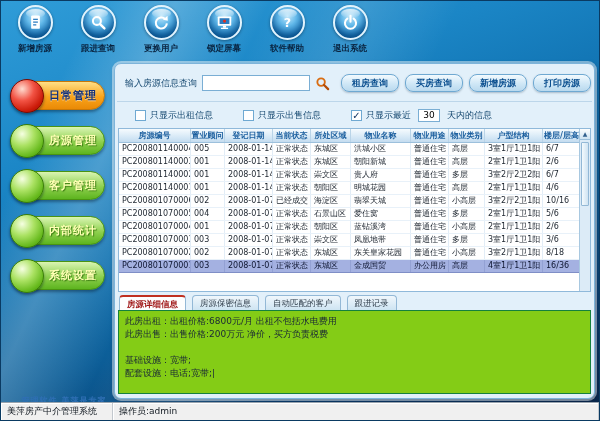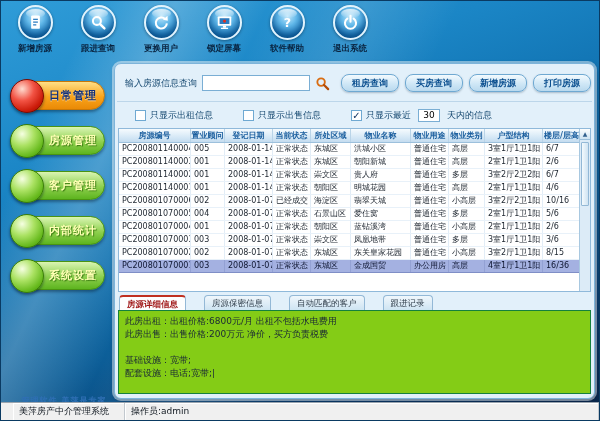--- a/index.html
+++ b/index.html
@@ -60,31 +60,31 @@
   .t-head{display:flex;height:14px;background:linear-gradient(#f6fbfe,#d2e6f5 70%,#c4dcef);border-bottom:1px solid #9cc0dc;}
   .th{font-size:8px;font-weight:bold;color:#1a5e9e;text-align:center;line-height:13px;overflow:hidden;white-space:nowrap;border-right:1px solid #b9d4e8;flex:0 0 auto;}
   .t-row{display:flex;height:13px;border-bottom:1px solid #e8f1f9;cursor:pointer;background:#fff;}
   .t-cell{font-size:8px;color:#1c242e;line-height:12px;padding-left:3px;overflow:hidden;white-space:nowrap;border-right:1px solid #e2edf7;flex:0 0 auto;}
   .t-row.selected{background:#a4b1e1;border-bottom:1px solid #7f8ec6;}
   .t-row.selected .t-cell{border-right-color:#93a1d4;color:#0d1530;}
   .t-scroll{position:absolute;top:0;right:0;bottom:0;width:11px;background:#dcebf7;border-left:1px solid #a8c8e0;}
   .t-up{height:11px;background:linear-gradient(#fdfefe,#cfe4f3);border-bottom:1px solid #9cc0dc;font-size:6px;color:#33618e;text-align:center;line-height:10px;cursor:pointer;}
   .t-thumb{margin:2px 1px 0 1px;height:64px;background:linear-gradient(90deg,#f4fafd,#cfe3f2);border:1px solid #93b8d6;border-radius:1px;cursor:pointer;}
   
-  .tabs{position:absolute;top:231px;left:4px;right:8px;height:15px;display:flex;gap:18px;align-items:flex-end;}
+  .tabs{position:absolute;top:231px;left:4px;right:8px;height:15px;display:flex;gap:6px;align-items:flex-end;}
   .tab{height:15px;padding:0 7px;font-size:8.5px;line-height:15px;white-space:nowrap;cursor:pointer;
        background:linear-gradient(#f0f7fc,#cee4f2);border:1px solid #93b8d6;border-bottom:none;border-radius:4px 4px 0 0;color:#33414e;}
   .tab.active{background:#fdfefe;color:#a01818;font-weight:bold;border-top:2px solid #c03020;}
   .detail{position:absolute;top:246px;left:3px;right:3px;bottom:4px;background:#84cc16;border:1px solid #15803d;
        padding:4px 6px;font-size:9px;color:#1a2736;line-height:13px;overflow:hidden;}
   .d-line{min-height:13px;white-space:nowrap;}
   
   .statusbar{position:absolute;left:0;right:0;bottom:0;height:18px;background:#f0f0f0;border-top:1px solid #9aa4ae;display:flex;z-index:3;}
   .sb-cell{font-size:9px;color:#101820;line-height:16px;padding:0 6px;border-right:1px solid #c2c8ce;box-shadow:inset 1px 1px 0 #fff;white-space:nowrap;}
-  .sb-1{width:112px;margin-left:12px;}
+  .sb-1{width:112px;}
   .sb-2{flex:1;}
 </style>
 </head>
 <body>
 
 <div class="app">
 
   <div class="toolbar" id="toolbar">
       <div class="tool-item">
         <div class="tool-circle">
@@ -327,21 +327,21 @@
             <div class="t-row">
               <div class="t-cell" style="width: 72px;">PC200801070002</div>
               <div class="t-cell" style="width: 34px;">002</div>
               <div class="t-cell" style="width: 48px;">2008-01-07</div>
               <div class="t-cell" style="width: 38px;">正常状态</div>
               <div class="t-cell" style="width: 40px;">东城区</div>
               <div class="t-cell" style="width: 60px;">东关皇家花园</div>
               <div class="t-cell" style="width: 38px;">普通住宅</div>
               <div class="t-cell" style="width: 36px;">小高层</div>
               <div class="t-cell" style="width: 58px;">3室2厅1卫1阳</div>
-              <div class="t-cell" style="width: 38px;">8/15</div>
+              <div class="t-cell" style="width: 38px;">8/18</div>
             </div>
             <div class="t-row selected">
               <div class="t-cell" style="width: 72px;">PC200801070001</div>
               <div class="t-cell" style="width: 34px;">003</div>
               <div class="t-cell" style="width: 48px;">2008-01-07</div>
               <div class="t-cell" style="width: 38px;">正常状态</div>
               <div class="t-cell" style="width: 40px;">东城区</div>
               <div class="t-cell" style="width: 60px;">金成国贸</div>
               <div class="t-cell" style="width: 38px;">办公用房</div>
               <div class="t-cell" style="width: 36px;">高层</div>

